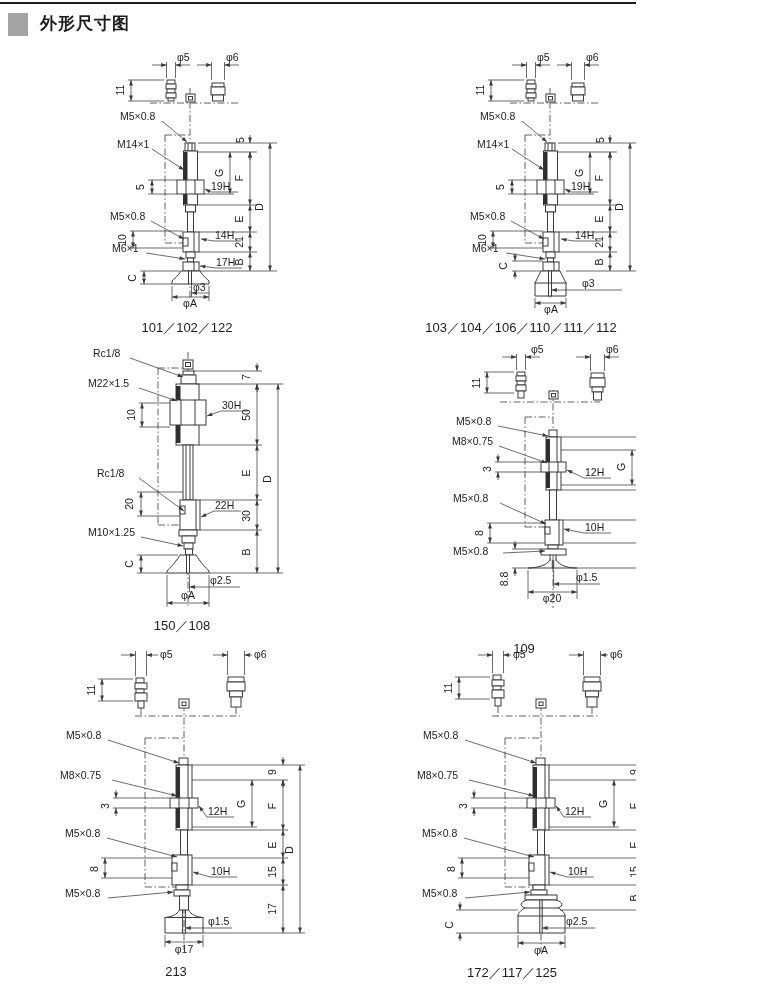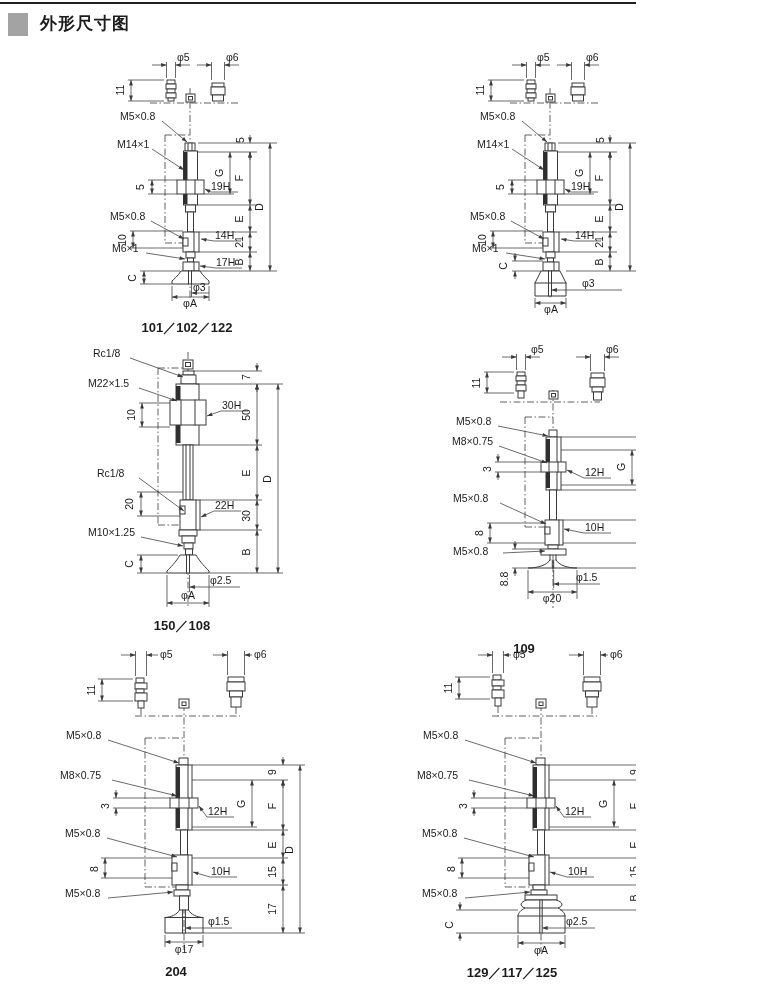--- a/index.html
+++ b/index.html
@@ -9,21 +9,21 @@
   .secmark{position:absolute;left:8px;top:13px;width:20px;height:23px;background:#a3a3a3}
   .title{position:absolute;left:40px;top:12px;font-size:17px;font-weight:bold;letter-spacing:1px}
   .unit{position:absolute;left:701px;top:16px;font-size:16px}
   svg.fig{position:absolute;overflow:visible}
   .s{stroke:#3a3a3a;stroke-width:1;fill:none;stroke-linecap:square}
   .w{fill:#ffffff;stroke:#3a3a3a;stroke-width:1}
   .k{fill:#2e2e2e;stroke:none}
   .d{stroke:#3a3a3a;stroke-width:.75;fill:none}
   .c{stroke:#3a3a3a;stroke-width:.8;fill:none;stroke-dasharray:7 2.5 1.5 2.5}
   text{font-family:"Liberation Sans",sans-serif;fill:#1c1c1c;font-size:10.5px}
-  .cap{position:absolute;transform:translateX(-50%);font-size:13px;font-weight:bold;white-space:nowrap}
+  .cap{position:absolute;transform:translateX(-50%);font-size:13px;font-weight:normal;white-space:nowrap}
 </style>
 </head>
 <body>
 
 <div class="page">
 <svg width="0" height="0" aria-hidden="true">
       <defs>
 <marker id="ar" viewBox="0 0 10 10" refX="9.5" refY="5" markerWidth="8" markerHeight="8" orient="auto-start-reverse">
           <path d="M0.5,1.8 L9.5,5 L0.5,8.2 Z" fill="#3a3a3a"></path>
         </marker>
@@ -276,20 +276,21 @@
  </g>
  <g>
   <line class="d" x1="622" y1="290" x2="551.5" y2="290" marker-end="url(#ar)"></line>
   <text x="582" y="287">φ3</text>
   <line class="d" x1="535" y1="298" x2="535" y2="308"></line>
         <line class="d" x1="566" y1="298" x2="566" y2="308"></line>
   <line class="d" x1="535" y1="303" x2="566" y2="303" marker-start="url(#ar)" marker-end="url(#ar)"></line>
   <text x="551" y="313" text-anchor="middle">φA</text>
  </g>
 </svg>
+<div class="cap" style="left:521px;top:319px">103／104／106／110／111／112</div>
 
 
 <svg class="fig" style="left:60px;top:340px" width="300" height="290" viewBox="60 340 300 290">
  <g>
   <line class="c" x1="188" y1="352" x2="188" y2="608"></line>
   <line class="c" x1="158" y1="368" x2="158" y2="525"></line>
         <line class="c" x1="158" y1="368" x2="188" y2="368"></line>
         <line class="c" x1="158" y1="525" x2="188" y2="525"></line>
  </g>
  <g>
@@ -612,21 +613,21 @@
  </g>
  <g>
   <line class="d" x1="232" y1="928" x2="185.4" y2="928" marker-end="url(#ar)"></line>
   <text x="208" y="925">φ1.5</text>
   <line class="d" x1="165" y1="935" x2="165" y2="947"></line>
         <line class="d" x1="203" y1="935" x2="203" y2="947"></line>
   <line class="d" x1="165" y1="942" x2="203" y2="942" marker-start="url(#ar)" marker-end="url(#ar)"></line>
   <text x="184" y="953" text-anchor="middle">φ17</text>
  </g>
 </svg>
-<div class="cap" style="left:176px;top:964px">204</div>
+<div class="cap" style="left:176px;top:964px">213</div>
 
 
 <svg class="fig" style="left:420px;top:640px" width="300" height="330" viewBox="420 640 300 330">
  <g>
   <line class="c" x1="492" y1="716" x2="597" y2="716"></line>
         <line class="c" x1="498" y1="706" x2="498" y2="716"></line>
         <line class="c" x1="592" y1="707" x2="592" y2="716"></line>
   <line class="c" x1="541" y1="704" x2="541" y2="952"></line>
   <line class="c" x1="505" y1="738" x2="505" y2="887"></line>
         <line class="c" x1="505" y1="738" x2="541" y2="738"></line>
@@ -738,15 +739,15 @@
  </g>
  <g>
   <line class="d" x1="595" y1="928" x2="542.2" y2="928" marker-end="url(#ar)"></line>
   <text x="566" y="925">φ2.5</text>
   <line class="d" x1="518" y1="935" x2="518" y2="948"></line>
         <line class="d" x1="565" y1="935" x2="565" y2="948"></line>
   <line class="d" x1="518" y1="943" x2="565" y2="943" marker-start="url(#ar)" marker-end="url(#ar)"></line>
   <text x="541" y="954" text-anchor="middle">φA</text>
  </g>
 </svg>
-<div class="cap" style="left:512px;top:964px">129／117／125</div>
+<div class="cap" style="left:512px;top:964px">172／117／125</div>
 
 </div>
 
 </body></html>

